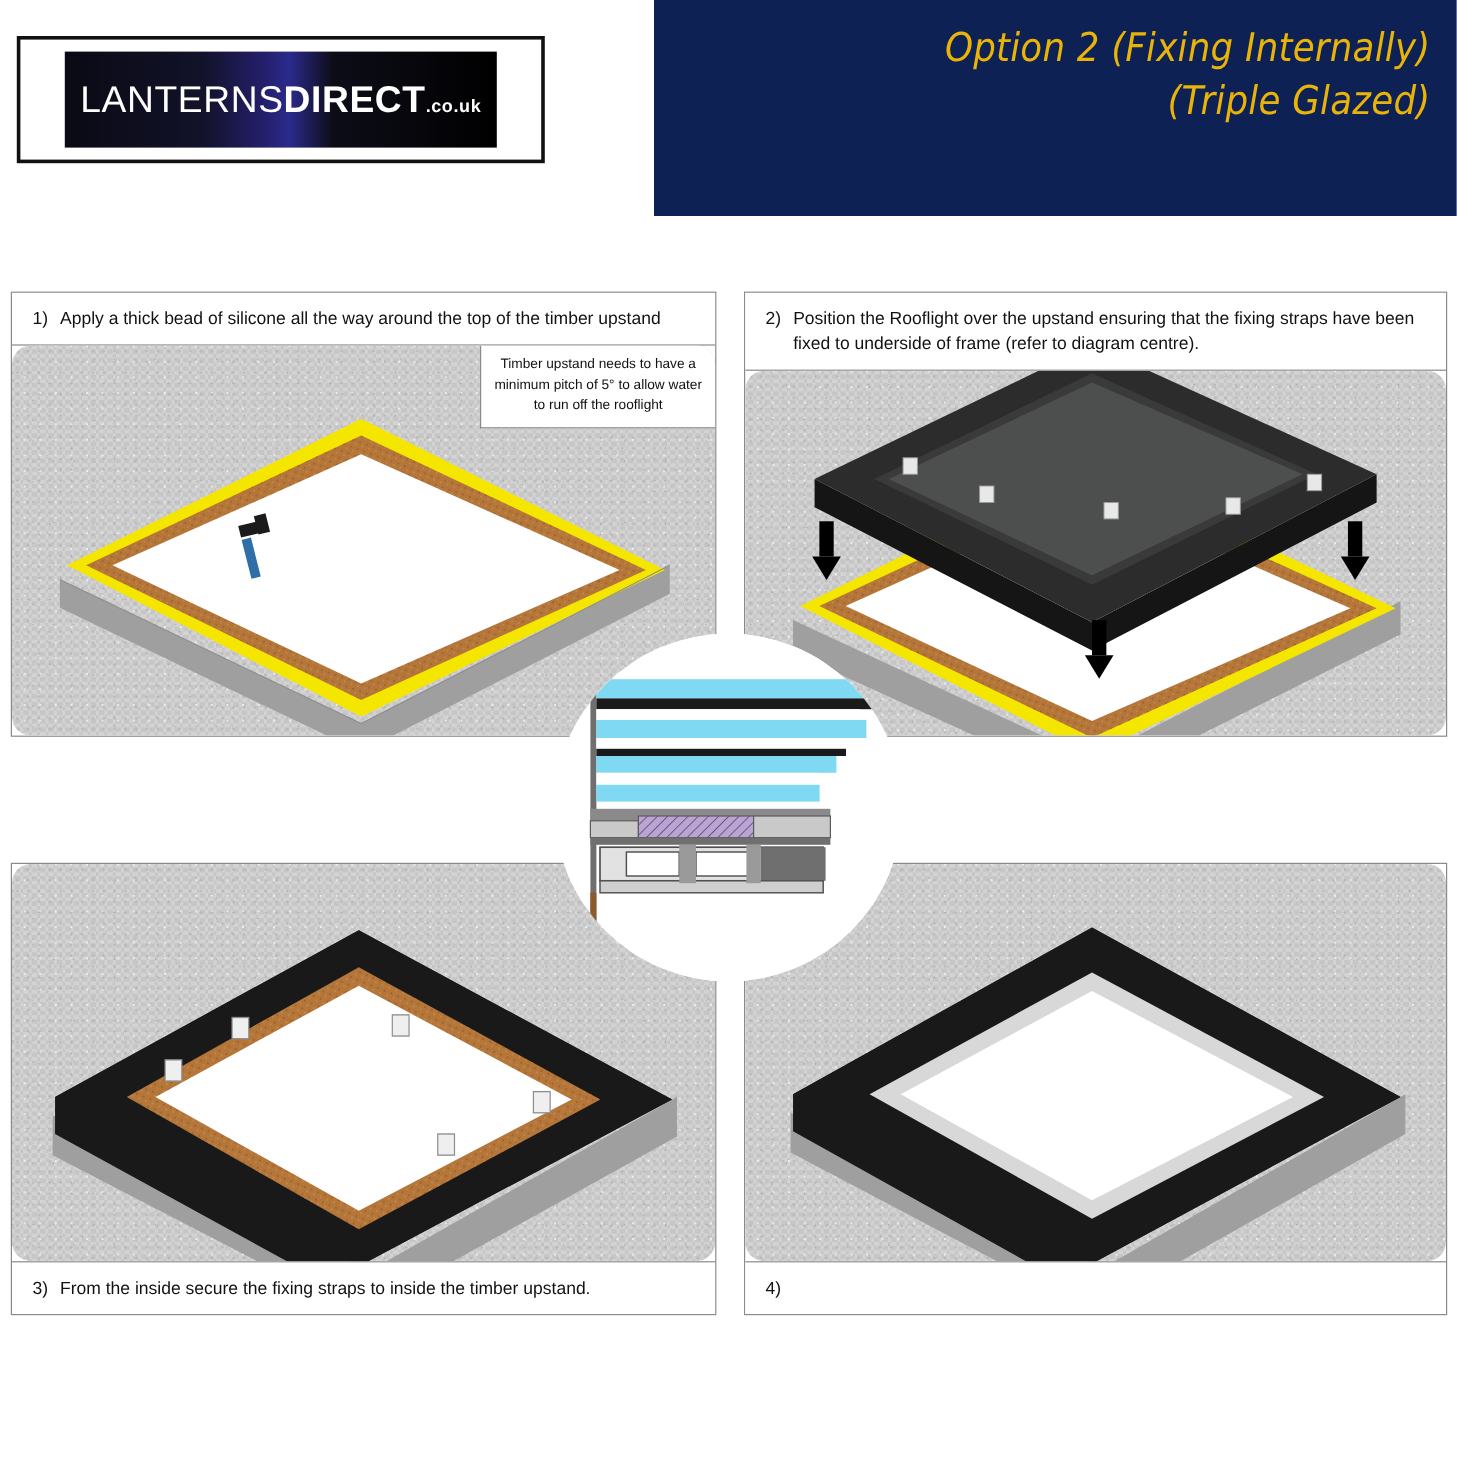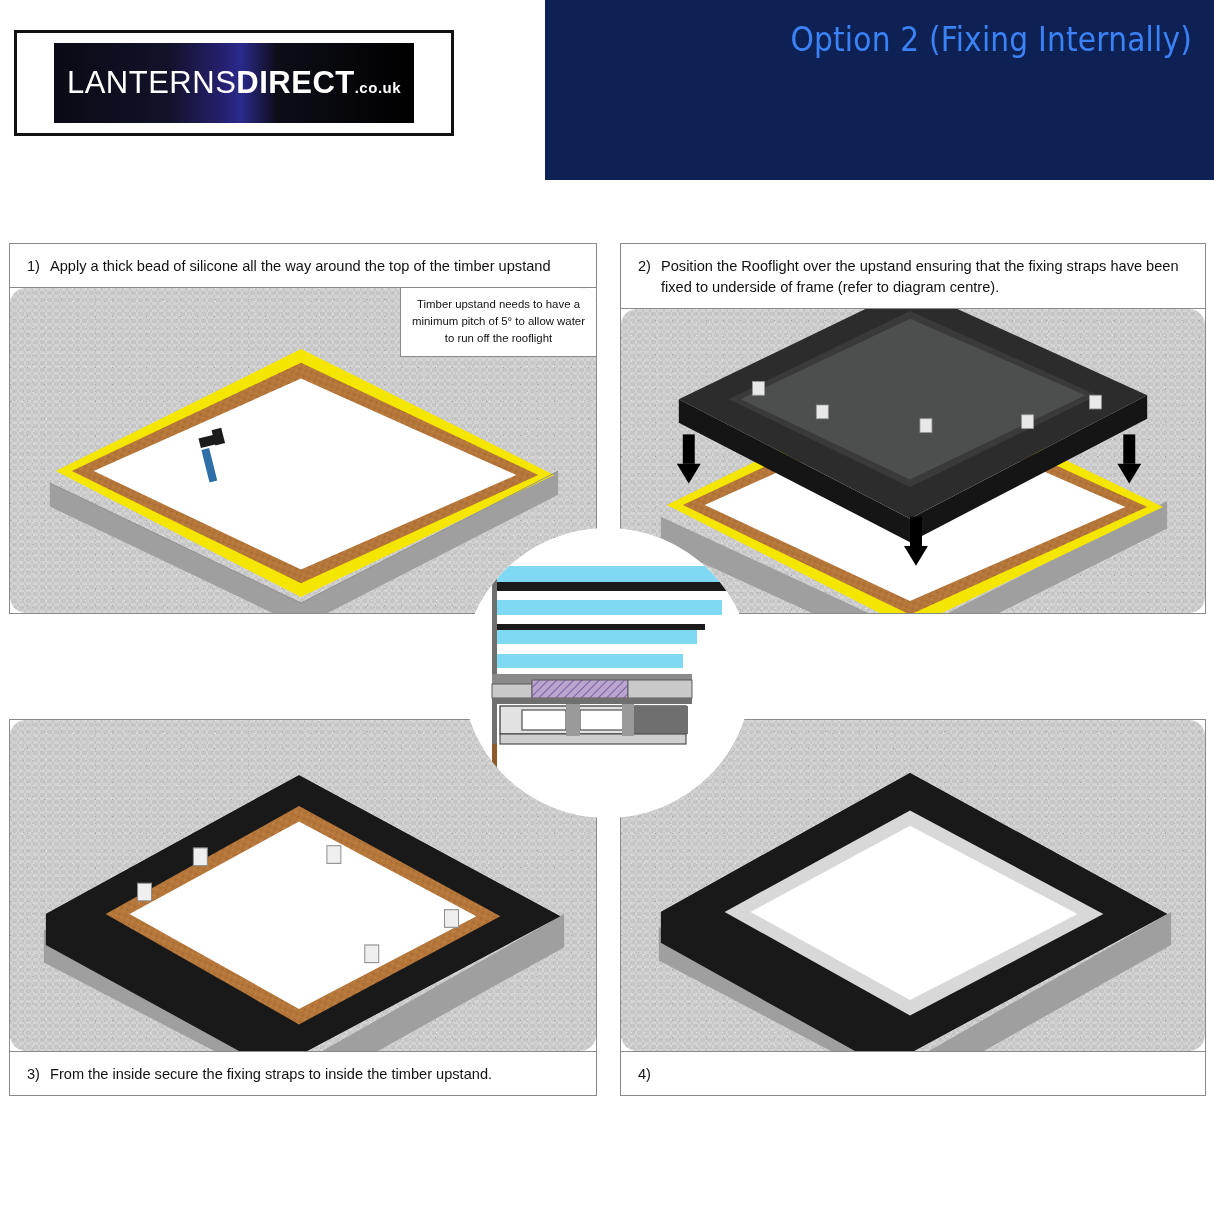--- a/index.html
+++ b/index.html
@@ -38,23 +38,24 @@
     white-space: nowrap;
   }
   .logo-text .b { font-weight: 700; }
   .logo-text .tld { font-size: 15px; font-weight: 700; vertical-align: baseline; }
 
   .title-banner {
     position: absolute;
     right: 0; top: 0;
     width: 669px; height: 180px;
     background: #0d2155;
-    color: #3b82f6;
+    color: #eab308;
     padding: 18px 22px 0 0;
     text-align: right;
+    font-style: italic;
   }
   .title-banner div {
     font-size: 33px;
     line-height: 1.33;
     font-weight: 400;
     letter-spacing: 0.2px;
     white-space: nowrap;
     font-family: "DejaVu Sans", sans-serif;
     font-stretch: condensed;
   }
@@ -156,20 +157,21 @@
   <div class="logo-box">
     <div class="logo-inner">
       <div class="logo-text">
         <span>LANTERNS</span><span class="b">DIRECT</span><span class="tld">.co.uk</span>
       </div>
     </div>
   </div>
 
   <div class="title-banner">
     <div>Option 2 (Fixing Internally)</div>
+    <div>(Triple Glazed)</div>
   </div>
 
   <div class="panel p1">
     <div class="panel-flex">
       <div class="caption justify">
         <span class="num">1)</span>
         <span class="txt">Apply a thick bead of silicone all the way around the top of the timber upstand</span>
       </div>
       <div class="art">
         <div class="note">

